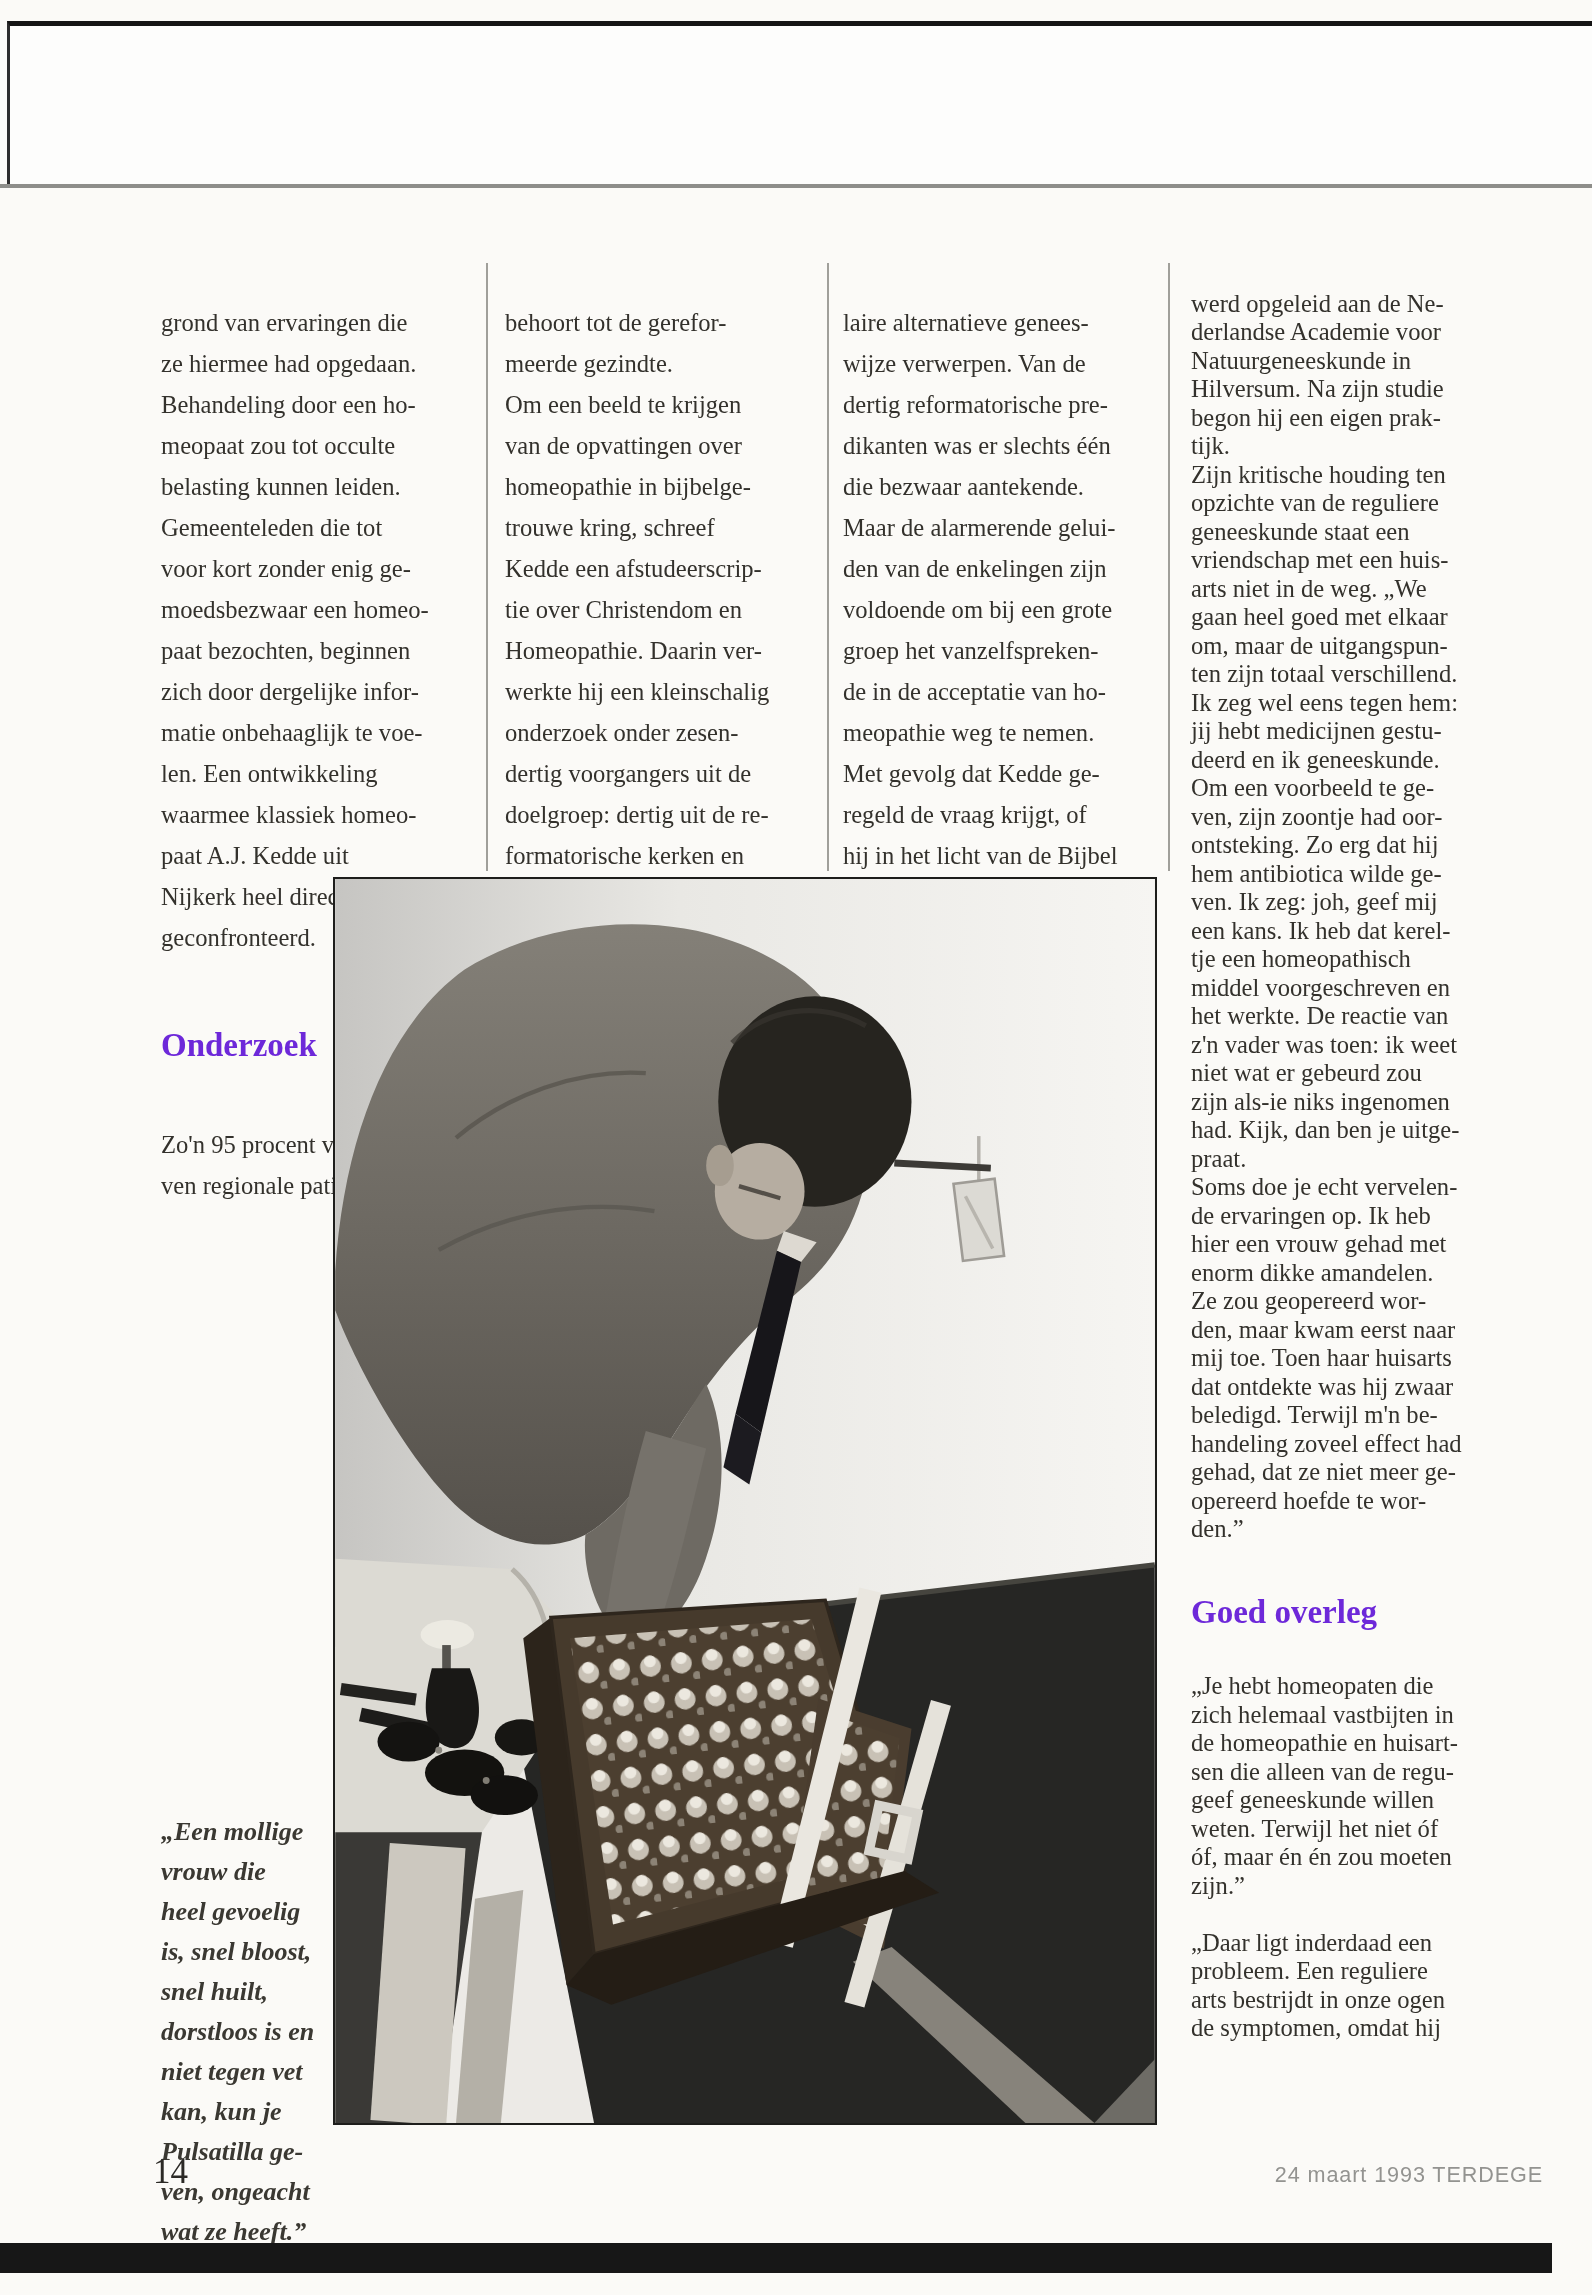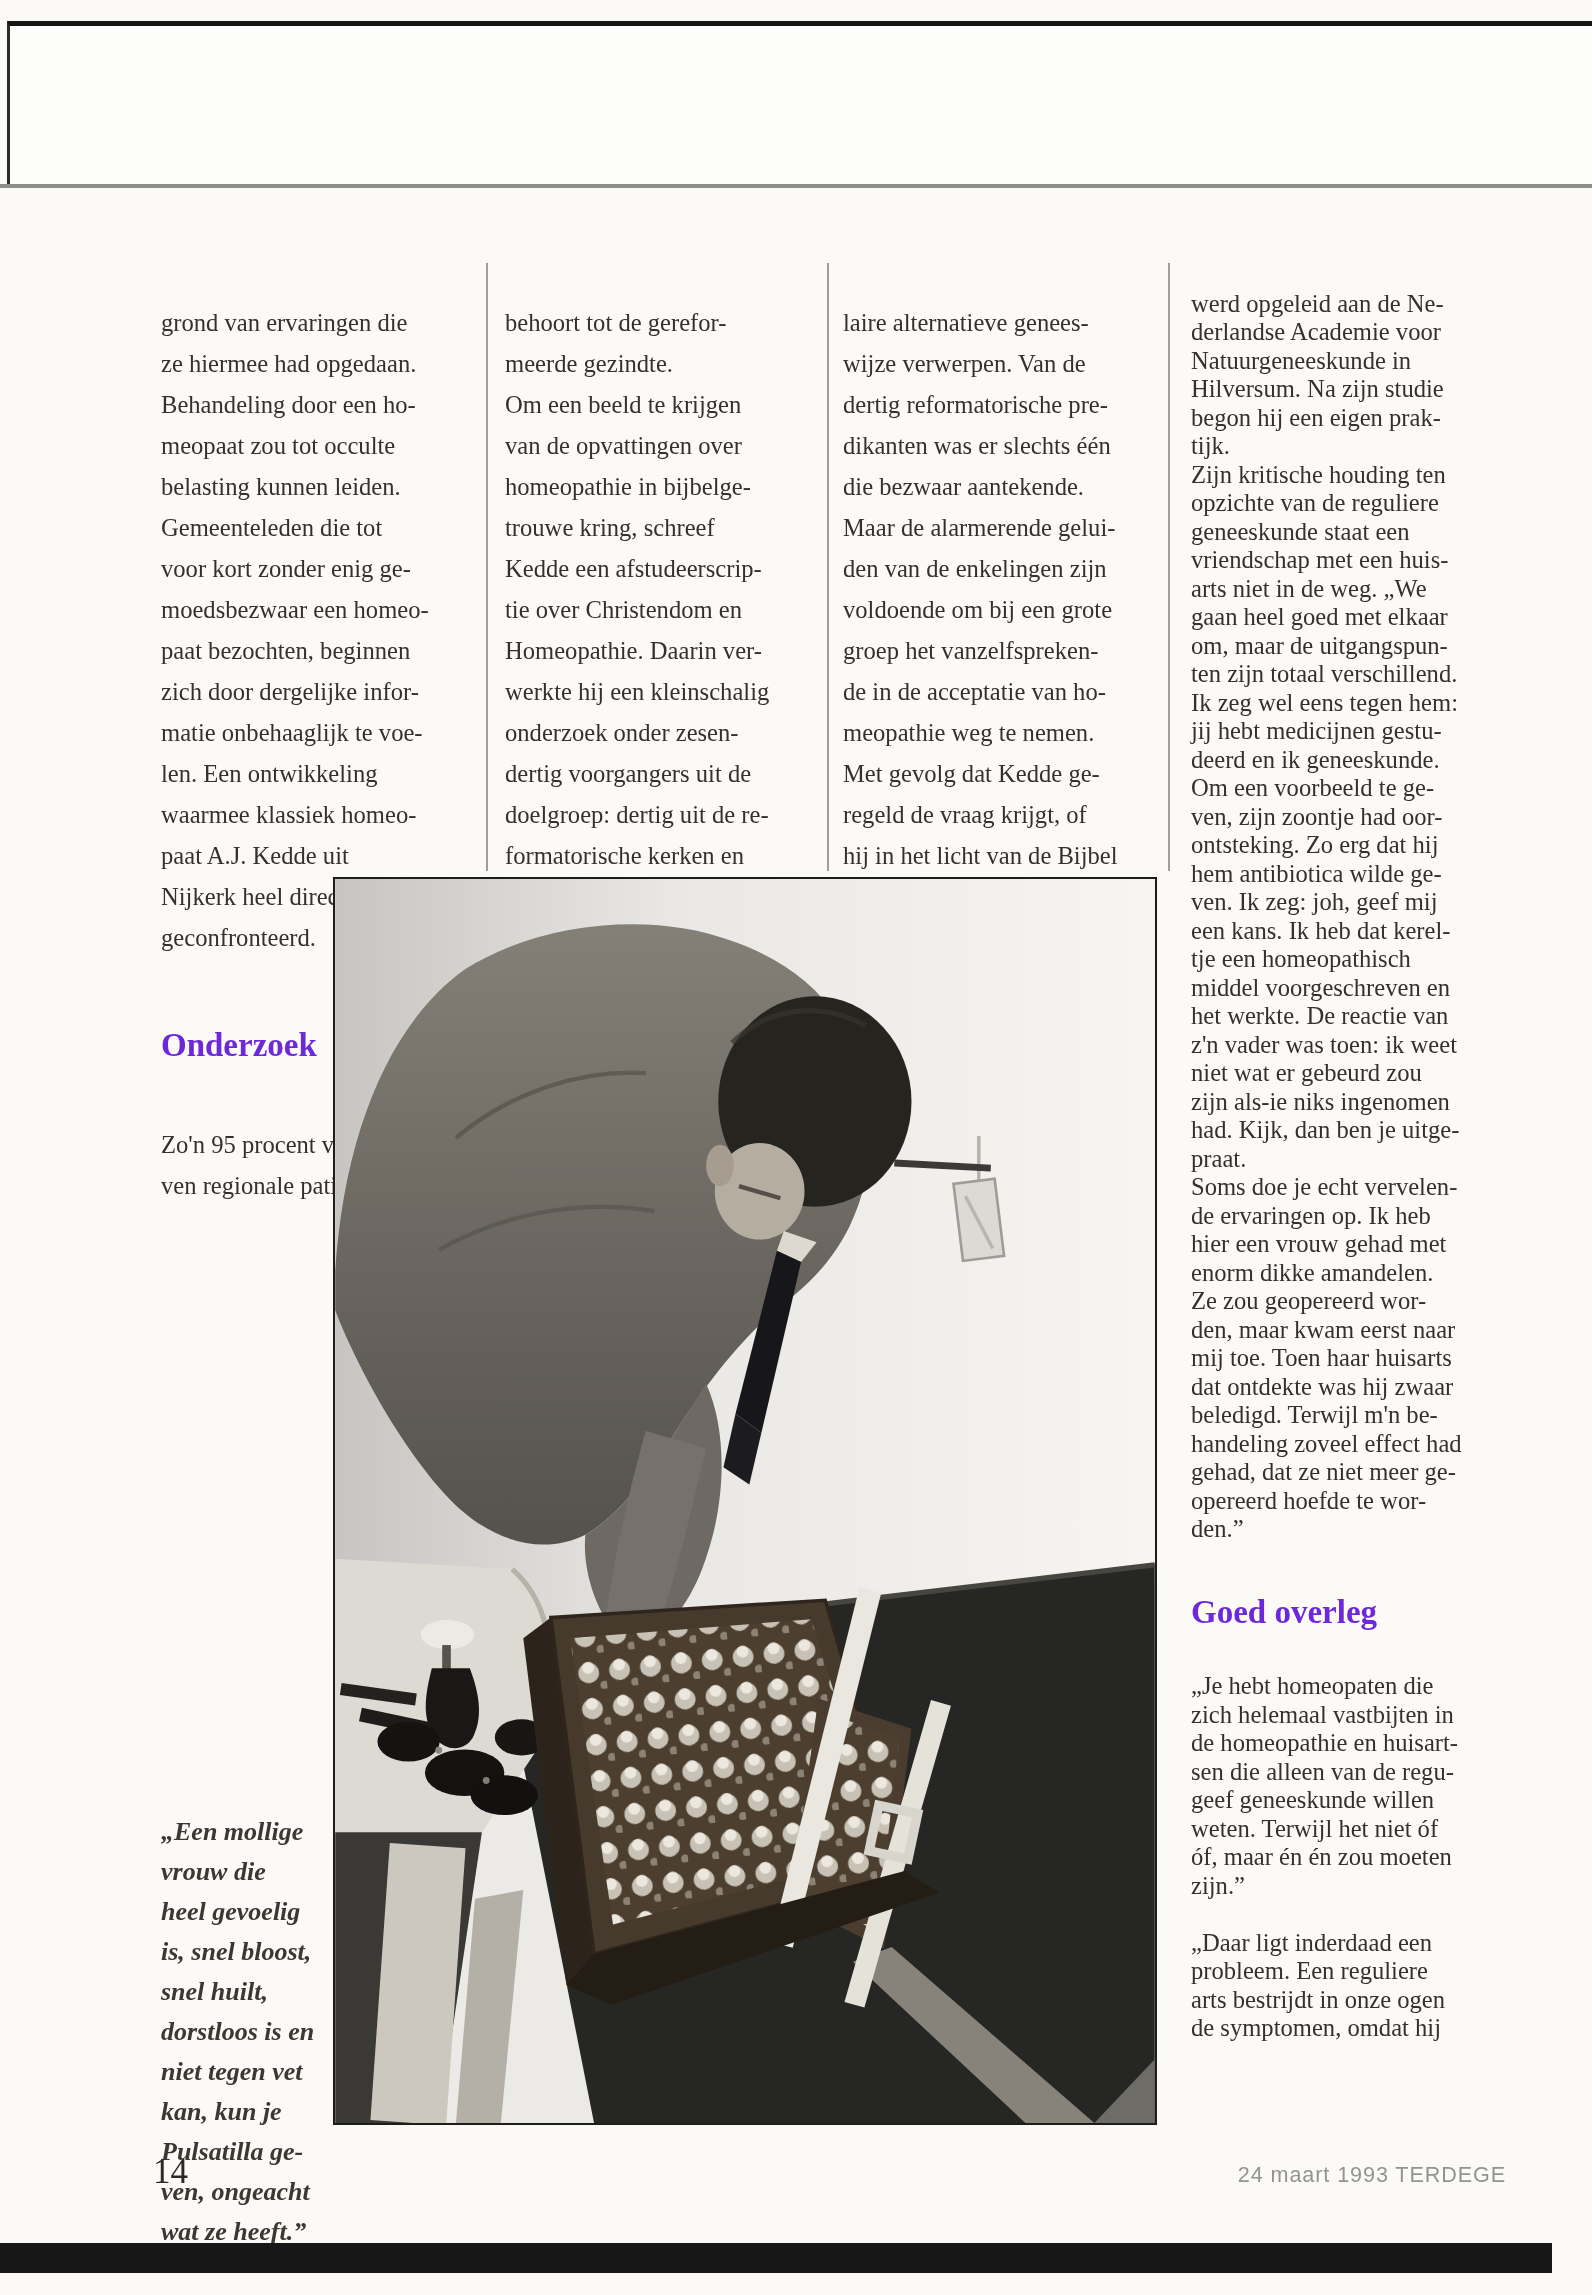--- a/index.html
+++ b/index.html
@@ -81,21 +81,21 @@
     color: #3a3832;
   }
   .page-number {
     position: absolute;
     left: 153px; top: 2152px;
     font-size: 35px;
     color: #2c2a26;
   }
   .issue-line {
     position: absolute;
-    top: 2162px; left: 1169px; width: 337px;
+    top: 2162px; left: 1206px; width: 337px;
     text-align: right;
     font-family: "Liberation Sans", sans-serif;
     font-size: 21.6px;
     letter-spacing: 0.9px;
     color: #939390;
   }
   .bottom-bar {
     position: absolute;
     top: 2243px; left: 0; width: 1552px; height: 30px;
     background: #171717;

